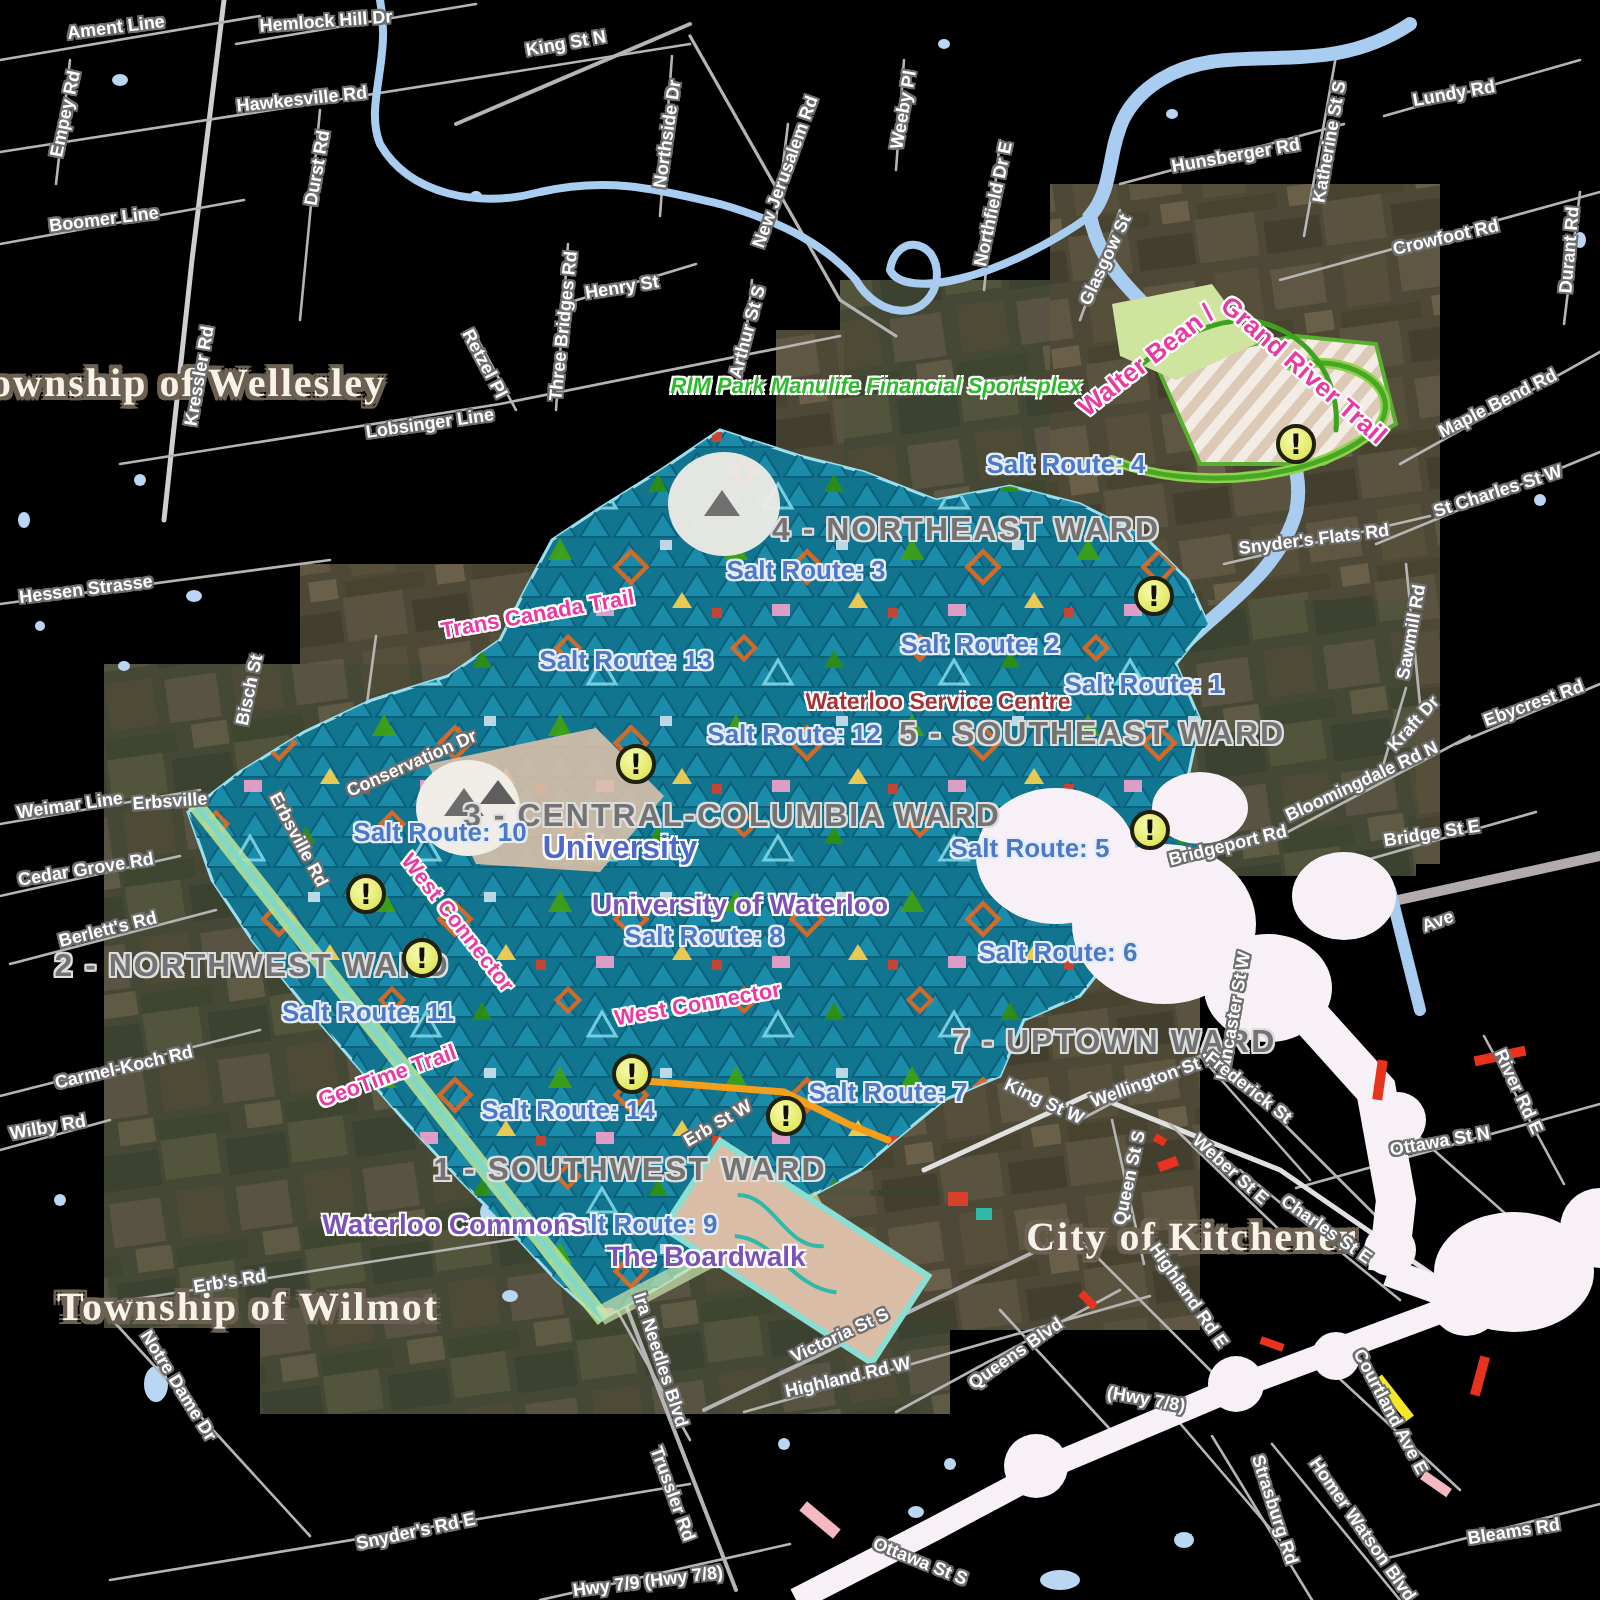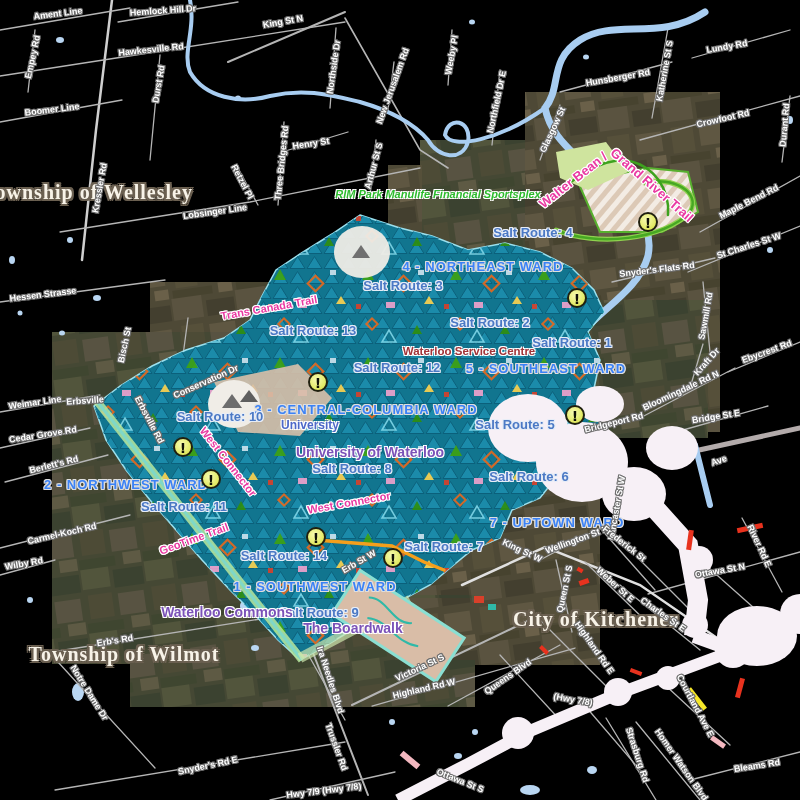--- a/index.html
+++ b/index.html
@@ -5,40 +5,40 @@
   html,body{margin:0;padding:0;background:#000;}
   #app{position:relative;width:800px;height:800px;background:#000;overflow:hidden;
        font-family:"Liberation Sans",sans-serif;}
   #basemap{position:absolute;left:0;top:0;}
   #label-layer{position:absolute;left:0;top:0;width:800px;height:800px;}
   .lbl{position:absolute;white-space:nowrap;transform-origin:center;line-height:1;}
   .lbl-municipality{font-family:"Liberation Serif",serif;font-weight:bold;font-size:20px;
     color:#f8f3e8;letter-spacing:1px;
     text-shadow:-2px -2px 0 #6b6051,2px -2px 0 #6b6051,-2px 2px 0 #6b6051,2px 2px 0 #6b6051,
                 0 -2px 0 #6b6051,0 2px 0 #6b6051,-2px 0 0 #6b6051,2px 0 0 #6b6051;}
-  .lbl-ward{font-weight:bold;font-size:13px;color:#3b82f6;letter-spacing:1px;
+  .lbl-ward{font-weight:bold;font-size:16px;color:#737373;letter-spacing:1px;
     text-shadow:-1px -1px 0 #dedede,1px -1px 0 #dedede,-1px 1px 0 #dedede,1px 1px 0 #dedede,
                 0 -1px 0 #dedede,0 1px 0 #dedede,-1px 0 0 #dedede,1px 0 0 #dedede;}
   .lbl-salt{font-weight:bold;font-size:13px;color:#4b79c5;
     text-shadow:-1px -1px 0 #e7edf7,1px -1px 0 #e7edf7,-1px 1px 0 #e7edf7,1px 1px 0 #e7edf7,
                 0 -1px 0 #e7edf7,0 1px 0 #e7edf7,-1px 0 0 #e7edf7,1px 0 0 #e7edf7;}
   .lbl-street{font-weight:bold;font-size:9px;color:#ffffff;
     text-shadow:-1px -1px 0 #6e6e6e,1px -1px 0 #6e6e6e,-1px 1px 0 #6e6e6e,1px 1px 0 #6e6e6e,
                 0 -1px 0 #6e6e6e,0 1px 0 #6e6e6e,-1px 0 0 #6e6e6e,1px 0 0 #6e6e6e;}
   .lbl-trail{font-weight:bold;font-size:11px;color:#e93aa2;
     text-shadow:-1px -1px 0 #fff,1px -1px 0 #fff,-1px 1px 0 #fff,1px 1px 0 #fff,
                 0 -1px 0 #fff,0 1px 0 #fff,-1px 0 0 #fff,1px 0 0 #fff;}
   .lbl-trail-lg{font-size:13px;}
   .lbl-green{font-weight:bold;font-size:11px;color:#2dbb2d;
     text-shadow:-1px -1px 0 #fff,1px -1px 0 #fff,-1px 1px 0 #fff,1px 1px 0 #fff;}
   .lbl-purple{font-weight:bold;font-size:14px;color:#7b52b8;
     text-shadow:-1px -1px 0 #fff,1px -1px 0 #fff,-1px 1px 0 #fff,1px 1px 0 #fff;}
   .lbl-red{font-weight:bold;font-size:11.5px;color:#a23337;
     text-shadow:-1px -1px 0 #fff,1px -1px 0 #fff,-1px 1px 0 #fff,1px 1px 0 #fff;}
-  .lbl-blue{font-weight:bold;font-size:12px;color:#4d68c8;
+  .lbl-blue{font-weight:bold;font-size:16px;color:#4d68c8;
     text-shadow:-1px -1px 0 #fff,1px -1px 0 #fff,-1px 1px 0 #fff,1px 1px 0 #fff;}
   .warn{position:absolute;width:20px;height:20px;border-radius:50%;
     background:radial-gradient(circle at 40% 35%, #f7fab2, #dfe75a 75%);
     border:2px solid #20200f;color:#101008;font-weight:900;font-size:14px;line-height:19px;
     text-align:center;font-family:"DejaVu Sans",sans-serif;box-sizing:border-box;}
 </style>
 </head>
 <body>
 
 <div id="app">

